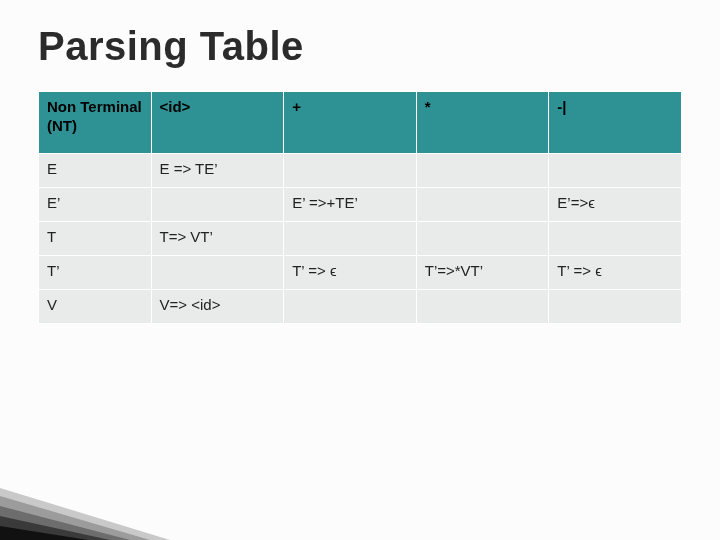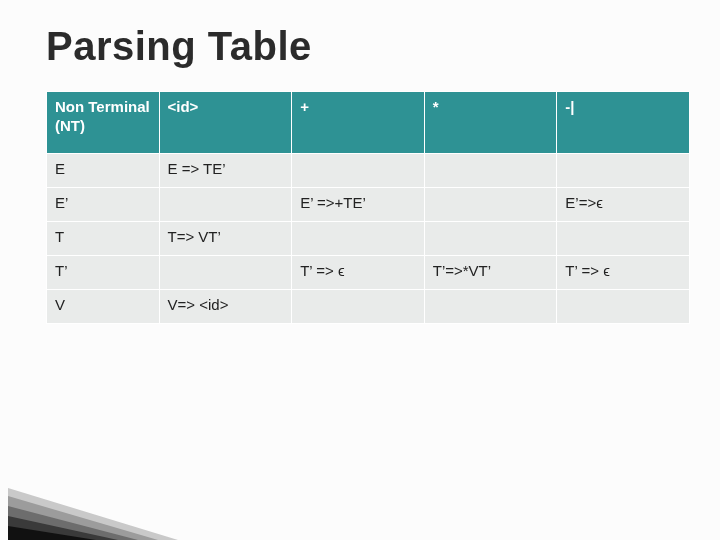--- a/index.html
+++ b/index.html
@@ -9,21 +9,20 @@
     background: #fcfcfc;
     font-family: "Segoe UI", "Trebuchet MS", Tahoma, sans-serif;
     color: #222;
     overflow: hidden;
     position: relative;
   }
   .slide {
     width: 608px; height: 540px;
     padding: 24px 38px 0 38px;
     position: relative;
-    margin-left: 8px;
   }
   .title {
     font-size: 40px;
     font-weight: 700;
     letter-spacing: 0.5px;
     color: #2b2b2b;
     margin: 0 0 22px 0;
     font-style: normal;
   }
   table.pt {
@@ -33,21 +32,21 @@
   }
   table.pt th, table.pt td {
     border: 1px solid #fff;
     text-align: left;
     vertical-align: top;
     padding: 6px 8px 6px 8px;
     line-height: 1.25;
   }
   table.pt th {
     background: #2e9294;
-    color: #ffffff;
+    color: #000000;
     font-weight: 700;
     font-size: 15px;
     height: 62px;
   }
   table.pt td {
     background: #e9ebea;
     height: 34px;
   }
   table.pt td.rowhead {
     font-weight: 400;

